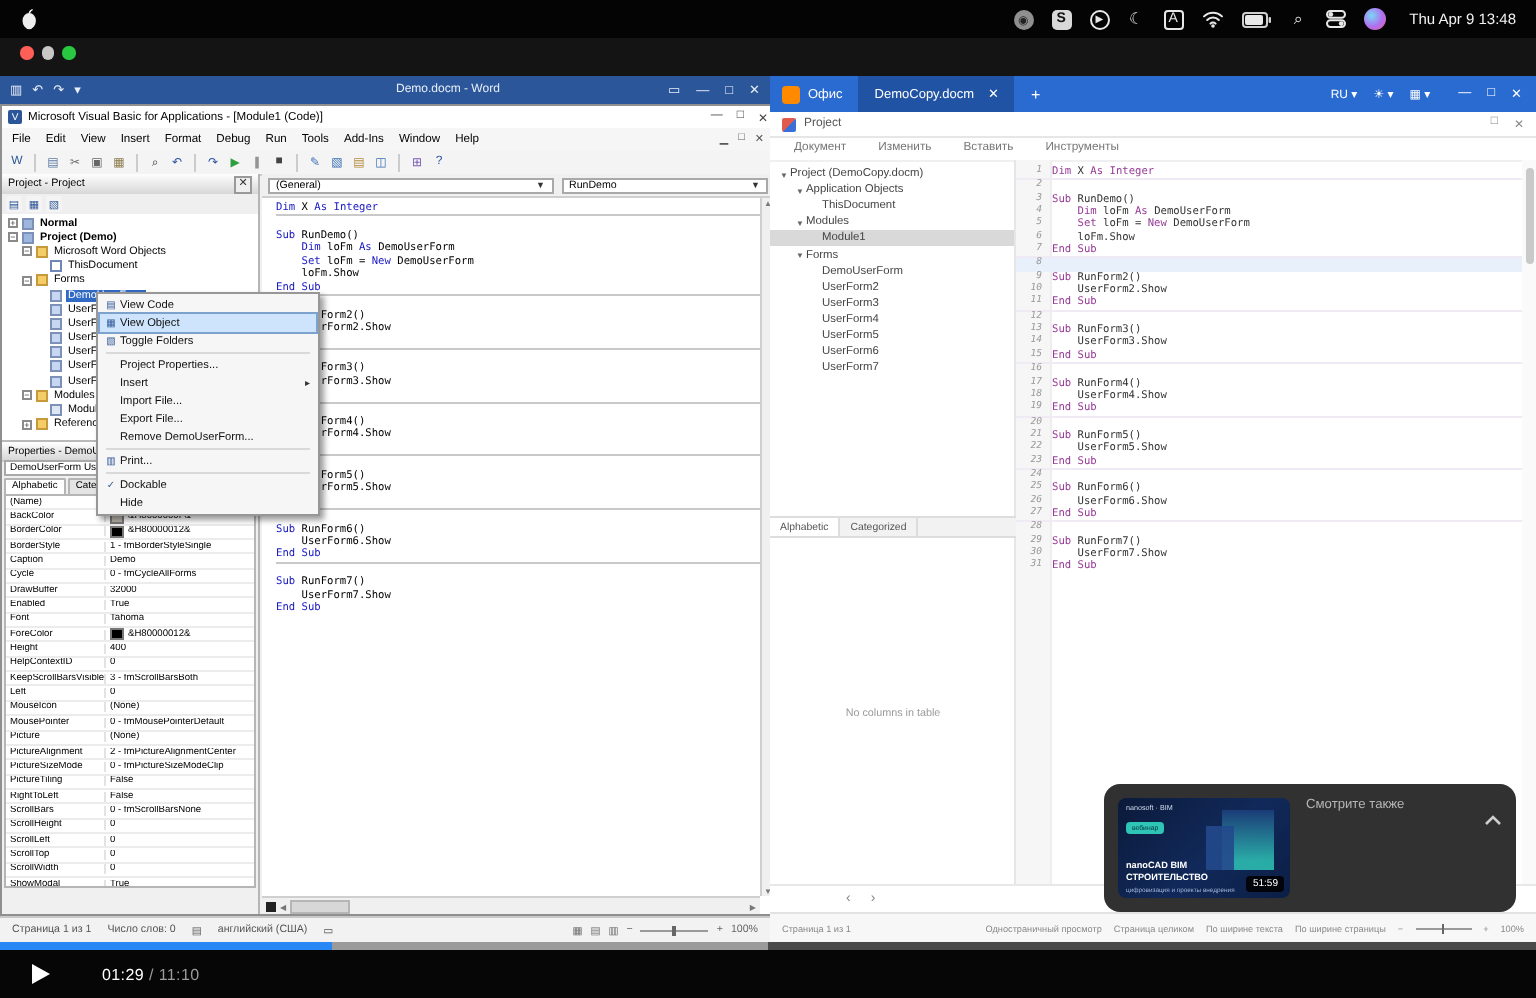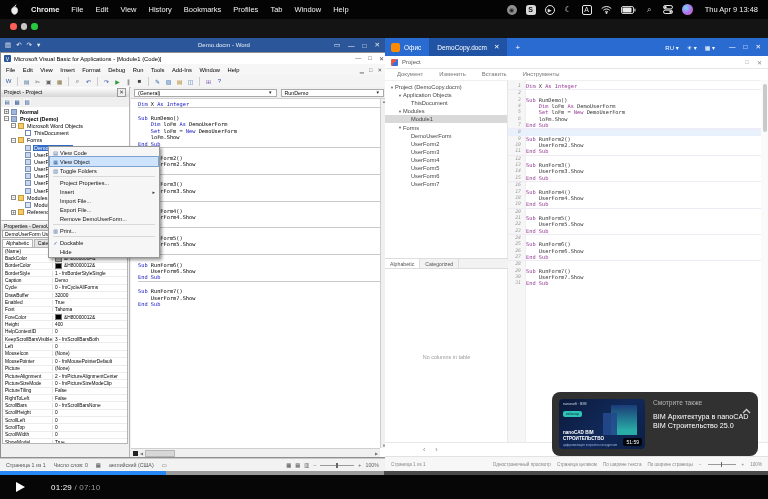--- a/index.html
+++ b/index.html
@@ -185,21 +185,20 @@
 <body>
 
 <div id="screen">
 
   <div class="menubar">
     <span class="apple-icon">
       <svg width="9" height="11" viewBox="0 0 9 11">
           <path d="M4.6 2.9C3 2.9 1.6 4.3 1.6 6.4c0 2 1.4 3.9 3 3.9s3-1.9 3-3.9c0-2.1-1.4-3.5-3-3.5z M4.6 2.9C4.7 1.9 5.3 1.1 6.3.8" fill="#eee" stroke="#eee" stroke-width=".7"></path>
         </svg>
     </span>
-    <span id="mb-items"><span class="mb-item bold">Chrome</span><span class="mb-item">File</span><span class="mb-item">Edit</span><span class="mb-item">View</span><span class="mb-item">History</span><span class="mb-item">Bookmarks</span><span class="mb-item">Profiles</span><span class="mb-item">Tab</span><span class="mb-item">Window</span><span class="mb-item">Help</span></span>
     <div class="mb-right">
       <span class="mb-ic circ">◉</span>
       <span class="mb-ic badge-s">S</span>
       <span class="mb-ic playc">▶</span>
       <span class="mb-ic">☾</span>
       <span class="mb-ic badge-a">A</span>
       <span class="mb-ic">
         <svg width="11" height="9" viewBox="0 0 11 9">
             <path d="M1 3.2a6.4 6.4 0 0 1 9 0M2.6 5a4.1 4.1 0 0 1 5.8 0M4.2 6.8a1.8 1.8 0 0 1 2.6 0" fill="none" stroke="#e8e8e8" stroke-width="1" stroke-linecap="round"></path>
             <circle cx="5.5" cy="8" r=".9" fill="#e8e8e8"></circle>
@@ -860,28 +859,27 @@
       <span class="th-sub">цифровизация и проекты внедрения</span>
       <span class="th-dur">51:59</span>
     </div>
     <div class="ov-right">
       <div class="ov-label">Смотрите также</div>
       <span class="ov-chev">
         <svg width="9" height="6" viewBox="0 0 9 6">
             <polyline points="1,5 4.5,1.5 8,5" fill="none" stroke="#cfcfcf" stroke-width="1.3"></polyline>
           </svg>
       </span>
-      <div class="ov-title">BIM Архитектура в nanoCAD BIM Строительство 25.0</div>
     </div>
   </div>
 
   <div class="progress">
     <div class="p-buf" id="p-buf" style="width: 50%;"></div>
     <div class="p-played" id="p-played" style="width: 21.6%;"></div>
   </div>
   <div class="playerbar">
     <span class="play-tri"></span>
     <span class="ptime">
-      <span>01:29</span><span class="pt-total"><span> / </span><span>07:10</span></span>
+      <span>01:29</span><span class="pt-total"><span> / </span><span>11:10</span></span>
     </span>
   </div>
 
 </div>
 
 </body></html>

